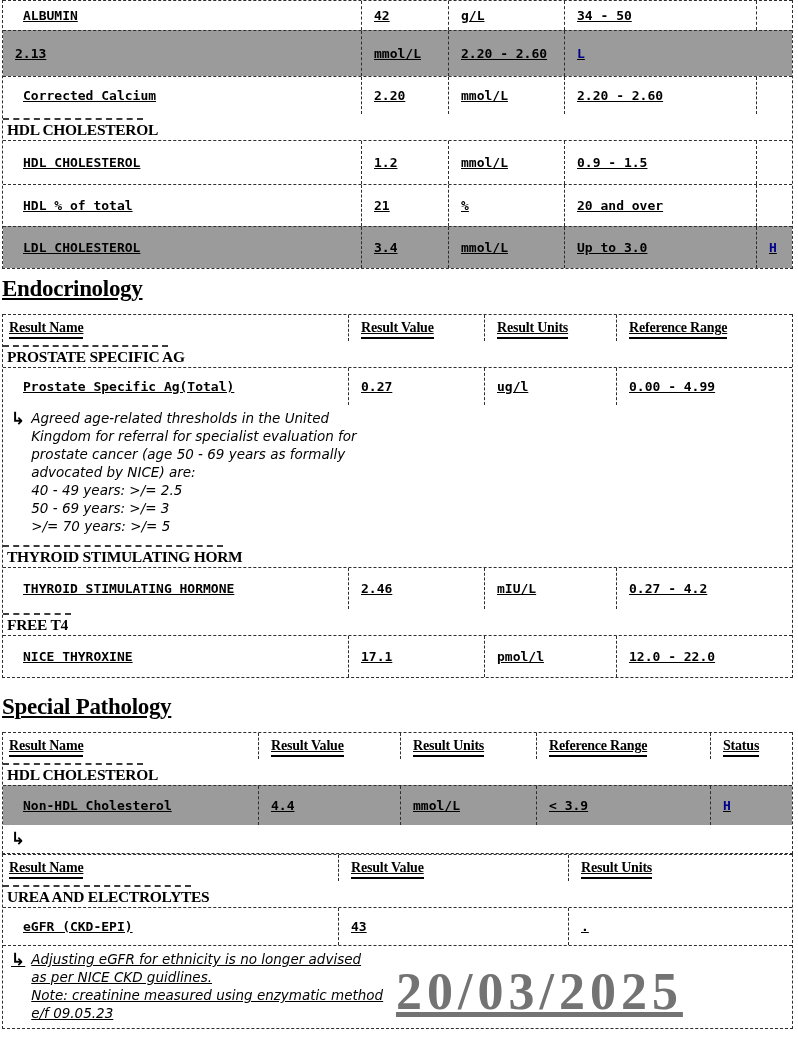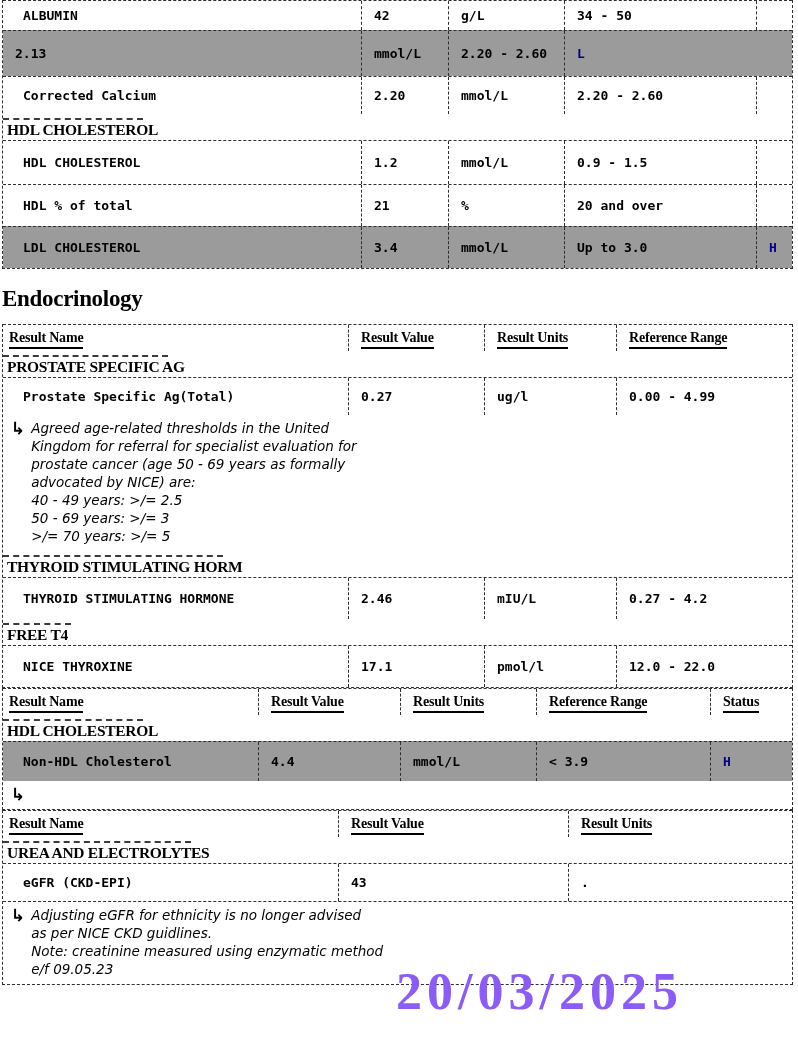--- a/index.html
+++ b/index.html
@@ -1,21 +1,21 @@
 <!DOCTYPE html>
 <html><head>
 <meta charset="utf-8">
 <style>
   html,body{margin:0;padding:0;background:#fff;}
   .page{position:relative;width:798px;height:1048px;overflow:hidden;background:#fff;
         font-family:"DejaVu Sans Mono",monospace;color:#000;}
   .tbl{margin-left:2px;width:791px;border-left:1px dashed #2e2e2e;border-right:1px dashed #2e2e2e;
        border-bottom:1px dashed #2e2e2e;box-sizing:border-box;}
   .row{display:flex;align-items:center;box-sizing:border-box;}
-  .rd,.rh{border-top:1px dashed #2e2e2e;}
+  .rd,.rh{border-top:1px dashed #2e2e2e;text-decoration:underline;}
   .cell{box-sizing:border-box;padding:4px 8px 4px 12px;font:700 13px "DejaVu Sans Mono",monospace;
         overflow:hidden;white-space:nowrap;align-self:stretch;display:flex;align-items:center;}
   .cell + .cell{border-left:1px dashed #2e2e2e;}
   .name{padding-left:20px;}
   .hl{background:#9b9b9b;}
   .flag{color:#00008b;font-weight:700;}
   
   .h30{min-height:30px}.h38{min-height:38px}.h40{min-height:40px}.h42{min-height:42px}
   .h44{min-height:44px}.h46{min-height:46px}
   
@@ -36,25 +36,25 @@
   .rh span{border-bottom:2px solid #000;padding-bottom:1px;letter-spacing:-0.2px;}
   
   .rs{display:block;padding:3px 0 2px 0;}
   .sline{height:0;border-top:2px dashed #3a3a3a;margin:1px 0 1px 0;}
   .stext{font:700 15.5px "Liberation Serif",serif;letter-spacing:-0.3px;padding-left:4px;line-height:17px;}
   
   .rn{align-items:flex-start;padding:4px 6px 6px 6px;}
   .arrow{font:700 17px "DejaVu Sans",sans-serif;line-height:18px;margin:0 6px 0 2px;}
   .ntext{font:italic 400 13.5px "DejaVu Sans",sans-serif;line-height:18px;white-space:pre-line;}
   
-  .bighead{font:700 23px "Liberation Serif",serif;letter-spacing:-0.3px;margin:17px 0 12px 2px;}
+  .bighead{font:700 23px "Liberation Serif",serif;letter-spacing:-0.3px;margin:7px 0 12px 2px;text-decoration:underline;}
   .gap1{margin-top:16px;}
   
   .datestamp{position:absolute;left:396px;top:962px;font:700 52px "Liberation Serif",serif;
-             letter-spacing:5px;color:#8b5cf6;white-space:nowrap;}
+             letter-spacing:5px;color:#737373;white-space:nowrap;text-decoration:underline;}
 </style>
 </head>
 <body>
 
 <div class="page">
 
   <div class="tbl t1">
     <div class="row rd h30">
       <div class="cell name">ALBUMIN</div>
       <div class="cell">42</div>
@@ -154,20 +154,21 @@
       <div class="stext">FREE T4</div>
     </div>
     <div class="row rd h42">
       <div class="cell name">NICE THYROXINE</div>
       <div class="cell">17.1</div>
       <div class="cell">pmol/l</div>
       <div class="cell">12.0 - 22.0</div>
     </div>
   </div>
 
+  <div class="bighead gap1">Special Pathology</div>
 
   <div class="tbl t3">
     <div class="row rh">
       <div class="cell name">
           <span>Result Name</span>
         </div>
       <div class="cell">
           <span>Result Value</span>
         </div>
       <div class="cell">

